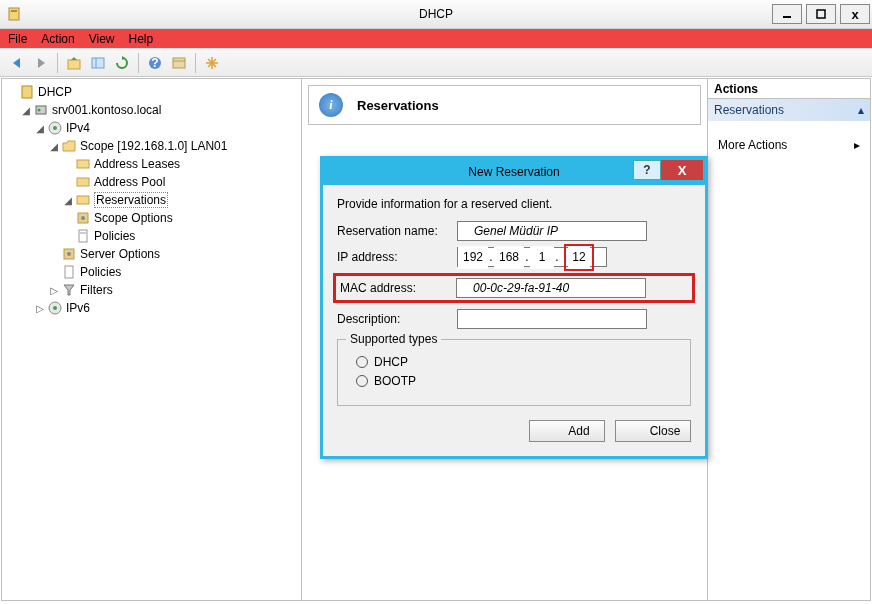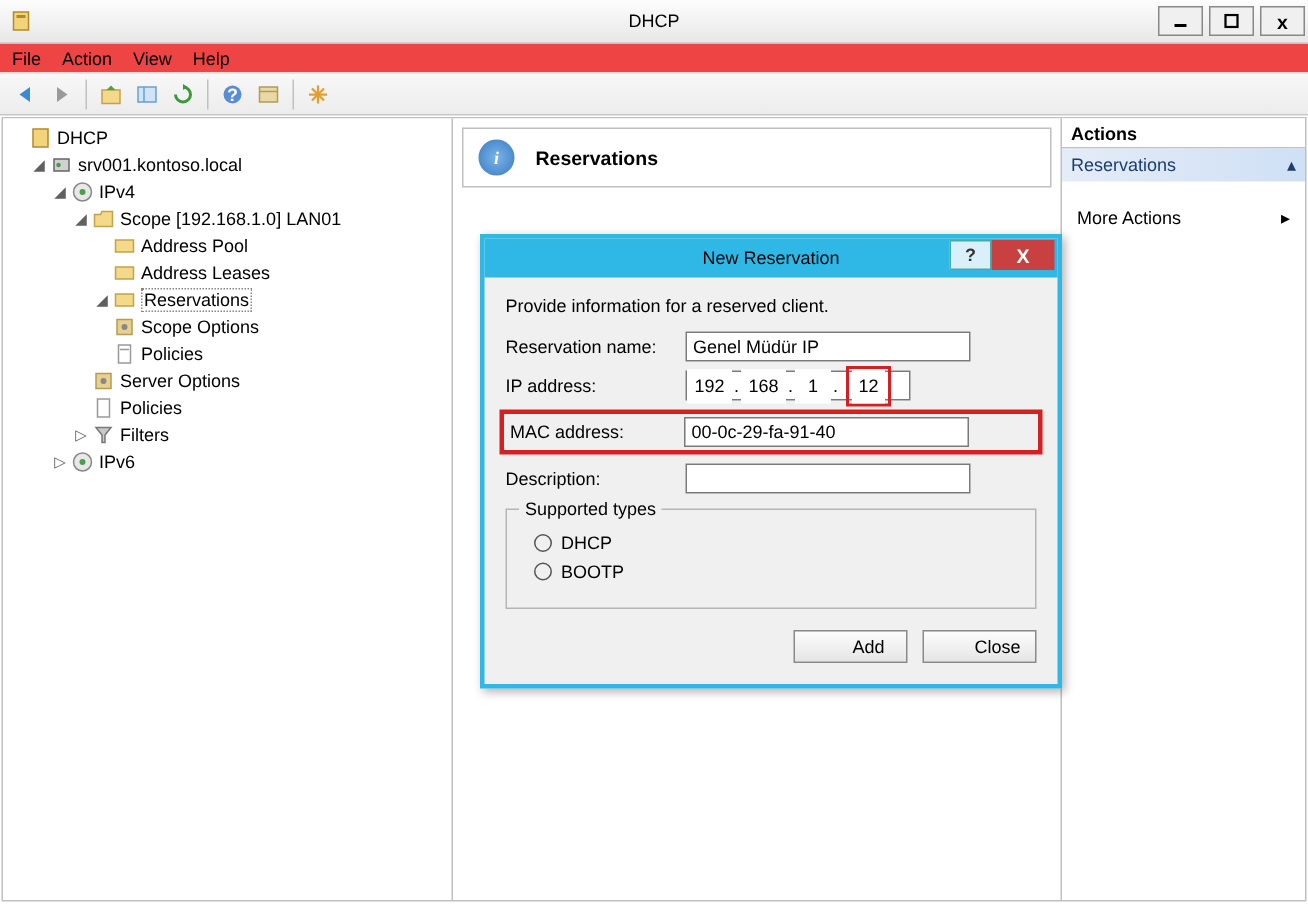--- a/index.html
+++ b/index.html
@@ -46,21 +46,21 @@
 
 
 .dlg { position:absolute; left:320px; top:156px; width:388px; background:#f0f0f0; border:3px solid #2fb7e6; box-shadow:2px 2px 6px rgba(0,0,0,.3);}
 .dlgtitle{height:26px;background:#2fb7e6;display:flex;align-items:center;justify-content:center;color:#000;position:relative;font-size:12px;}
 .dlgbtns{position:absolute;right:2px;top:1px;display:flex;}
 .dlgq{width:28px;height:20px;background:#d9eff9;border:1px solid #4aa;display:flex;align-items:center;justify-content:center;font-weight:bold;color:#333;}
 .dlgx{width:42px;height:20px;background:#c84040;display:flex;align-items:center;justify-content:center;color:#fff;font-weight:bold;font-size:13px;}
 .dlgbody{padding:12px 14px 14px;}
 .dlgrow{display:flex;align-items:center;margin:6px 0;}
 .dlglabel{width:120px;}
-.txt{border:1px solid #7a7a7a;height:20px;padding:1px 4px;background:#fff;font-size:12px;}
+.txt{border:1px solid #7a7a7a;height:20px;padding:1px 16px;background:#fff;font-size:12px;font-style:italic;}
 .ipbox{display:flex;align-items:center;border:1px solid #7a7a7a;background:#fff;height:20px;width:150px;}
 .ipoct{width:30px;border:none;text-align:center;height:23px;font-size:12px;outline:none;}
 .ipdot{width:6px;text-align:center;}
 .redbox1{border:2px solid #d42020;padding:0 2px;margin-left:4px;}
 .redhilite{border:3px solid #d42020;padding:2px 4px;display:flex;align-items:center;}
 .group{border:1px solid #b5b5b5;margin-top:10px;padding:10px 12px 12px;position:relative;}
 .group .legend{position:absolute;top:-8px;left:8px;background:#f0f0f0;padding:0 4px;font-size:12px;}
 .radio{display:flex;align-items:center;margin:5px 0 5px 6px;gap:6px;}
 .radio .rdot{width:12px;height:12px;border:1px solid #555;border-radius:50%;display:flex;align-items:center;justify-content:center;}
 .radio.checked .rdot::after{content:"";width:6px;height:6px;background:#000;border-radius:50%;}
@@ -200,30 +200,30 @@
         </span>
         <span class="tlabel">Scope [192.168.1.0] LAN01</span>
       </div>
     <div class="treenode ind4">
         <span class="arrow"></span>
         <span class="ticon">
           <svg width="16" height="16">
             <rect x="2" y="4" width="12" height="8" fill="#f5d98a" stroke="#c2a24a"></rect>
           </svg>
         </span>
+        <span class="tlabel">Address Leases</span>
+      </div>
+    <div class="treenode ind4">
+        <span class="arrow"></span>
+        <span class="ticon">
+          <svg width="16" height="16">
+            <rect x="2" y="4" width="12" height="8" fill="#f5d98a" stroke="#c2a24a"></rect>
+          </svg>
+        </span>
         <span class="tlabel">Address Pool</span>
-      </div>
-    <div class="treenode ind4">
-        <span class="arrow"></span>
-        <span class="ticon">
-          <svg width="16" height="16">
-            <rect x="2" y="4" width="12" height="8" fill="#f5d98a" stroke="#c2a24a"></rect>
-          </svg>
-        </span>
-        <span class="tlabel">Address Leases</span>
       </div>
     <div class="treenode ind4">
         <span class="arrow">◢</span>
         <span class="ticon">
           <svg width="16" height="16">
             <rect x="2" y="4" width="12" height="8" fill="#f5d98a" stroke="#c2a24a"></rect>
           </svg>
         </span>
         <span class="tlabel sel">Reservations</span>
       </div>

